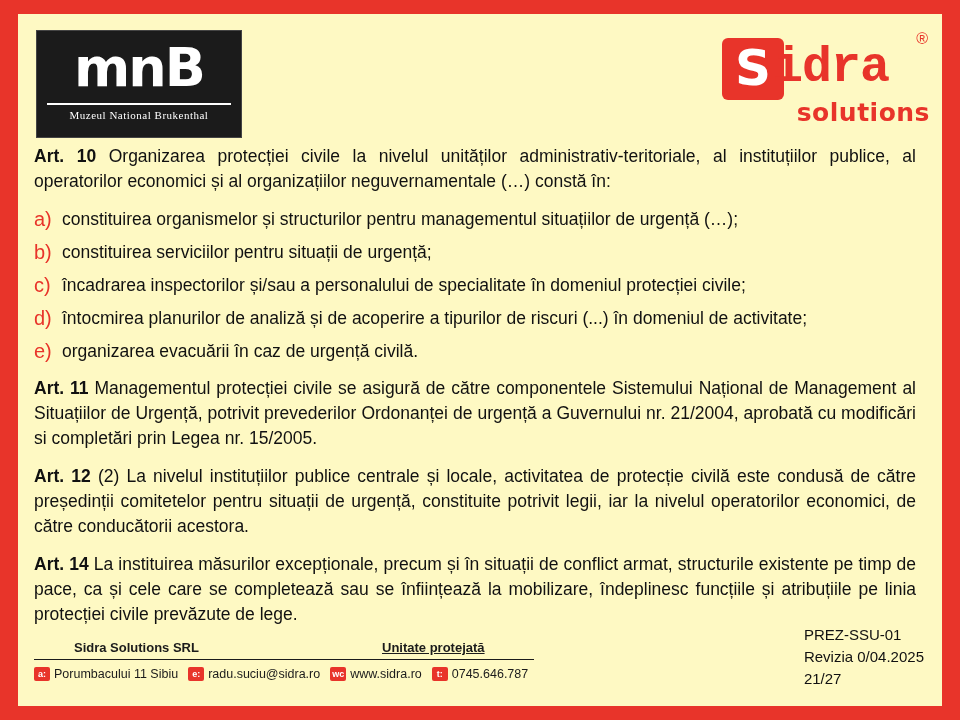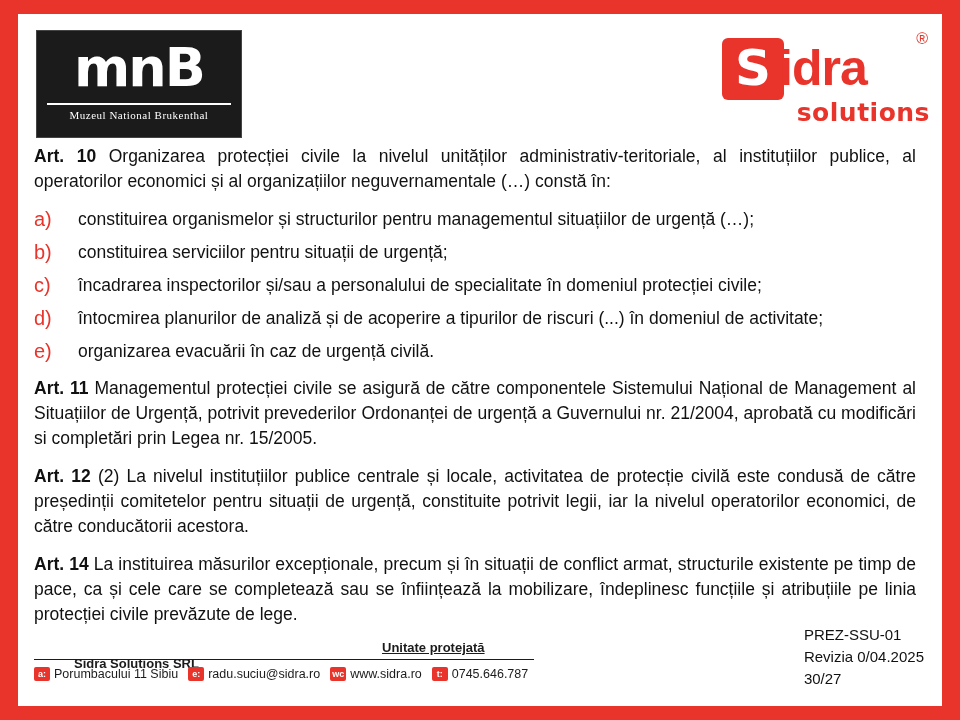--- a/index.html
+++ b/index.html
@@ -12,21 +12,21 @@
     background: #e8342a;
     font-family: "Liberation Sans", sans-serif;
     overflow: hidden;
   }
   .slide {
     position: absolute;
     left: 18px;
     top: 14px;
     width: 924px;
     height: 692px;
-    background: #ffffff;
+    background: #fef9c3;
     box-sizing: border-box;
   }
   
   .header {
     position: relative;
     height: 118px;
   }
   .mnb-logo {
     position: absolute;
     left: 18px;
@@ -94,24 +94,24 @@
     height: 62px;
     line-height: 60px;
     text-align: center;
     color: #ffffff;
     font-family: "DejaVu Sans", sans-serif;
     font-weight: 700;
     font-size: 50px;
   }
   .sidra-word {
     position: absolute;
-    left: 57px;
+    left: 51px;
     top: 12px;
     color: #e8342a;
-    font-family: Liberation Sans, sans-serif;
+    font-family: Liberation Mono, monospace;
     font-weight: 700;
     font-size: 50px;
     line-height: 56px;
     letter-spacing: -1px;
   }
   .sidra-sub {
     position: absolute;
     right: 2px;
     top: 70px;
     color: #e8342a;
@@ -158,34 +158,33 @@
   }
   ol.items li .marker {
     color: #e8342a;
     font-size: 20px;
     width: 28px;
     flex: 0 0 28px;
     line-height: 24px;
   }
   ol.items li .itxt {
     flex: 1 1 auto;
-    margin-left: 16px;
   }
   
   .footer-bar {
     position: absolute;
     left: 16px;
     bottom: 18px;
     width: 500px;
     height: 48px;
   }
   .fb-title {
     position: absolute;
     left: 40px;
-    top: 16px;
+    top: 0;
     font-size: 13px;
     font-weight: 700;
     color: #1b1b1b;
   }
   .fb-prot {
     position: absolute;
     left: 348px;
     top: 0;
     font-size: 13px;
     font-weight: 700;
@@ -319,16 +318,16 @@
       <span class="fb-item">
         <span class="mini-ico">t:</span>
         <span>0745.646.787</span>
       </span>
     </div>
   </div>
 
   <div class="page-meta">
     <div>PREZ-SSU-01</div>
     <div>Revizia 0/04.2025</div>
-    <div>30/27</div>
+    <div>21/27</div>
   </div>
 
 </div>
 
 </body></html>

